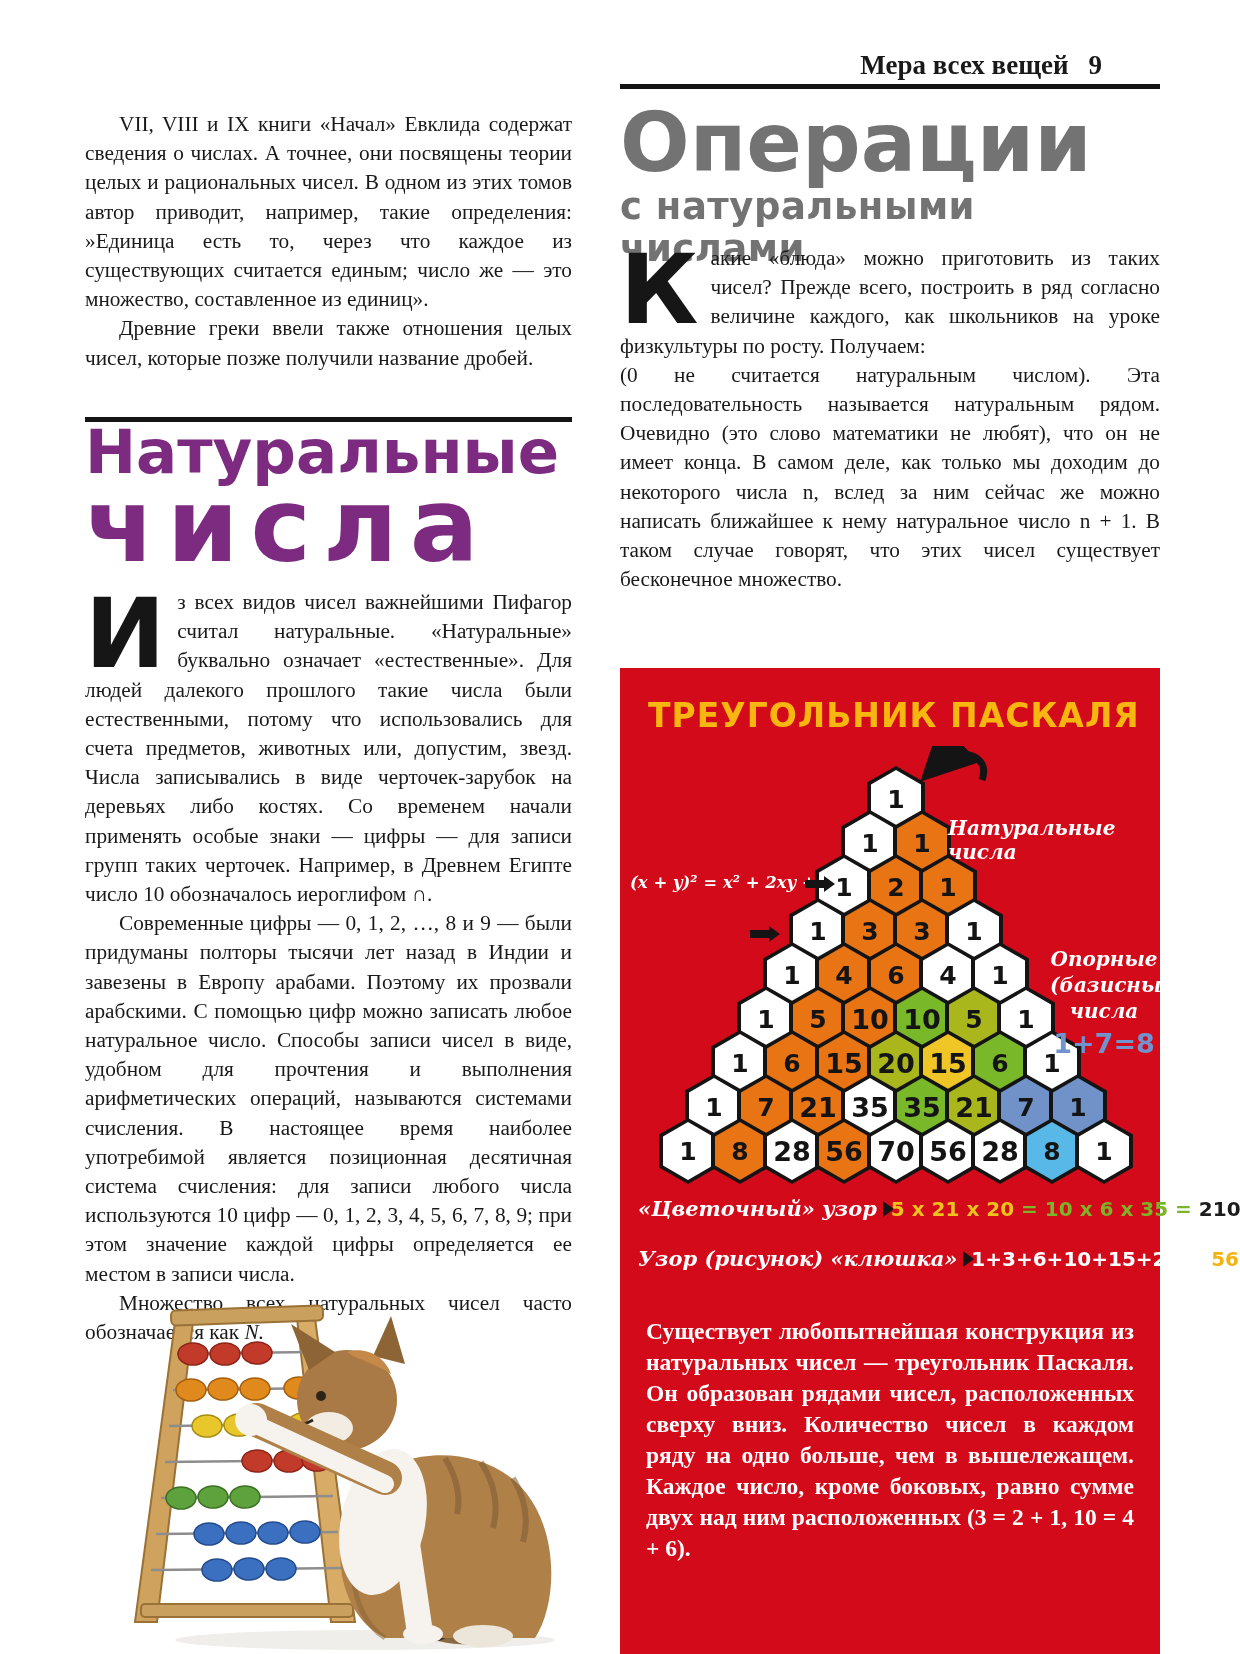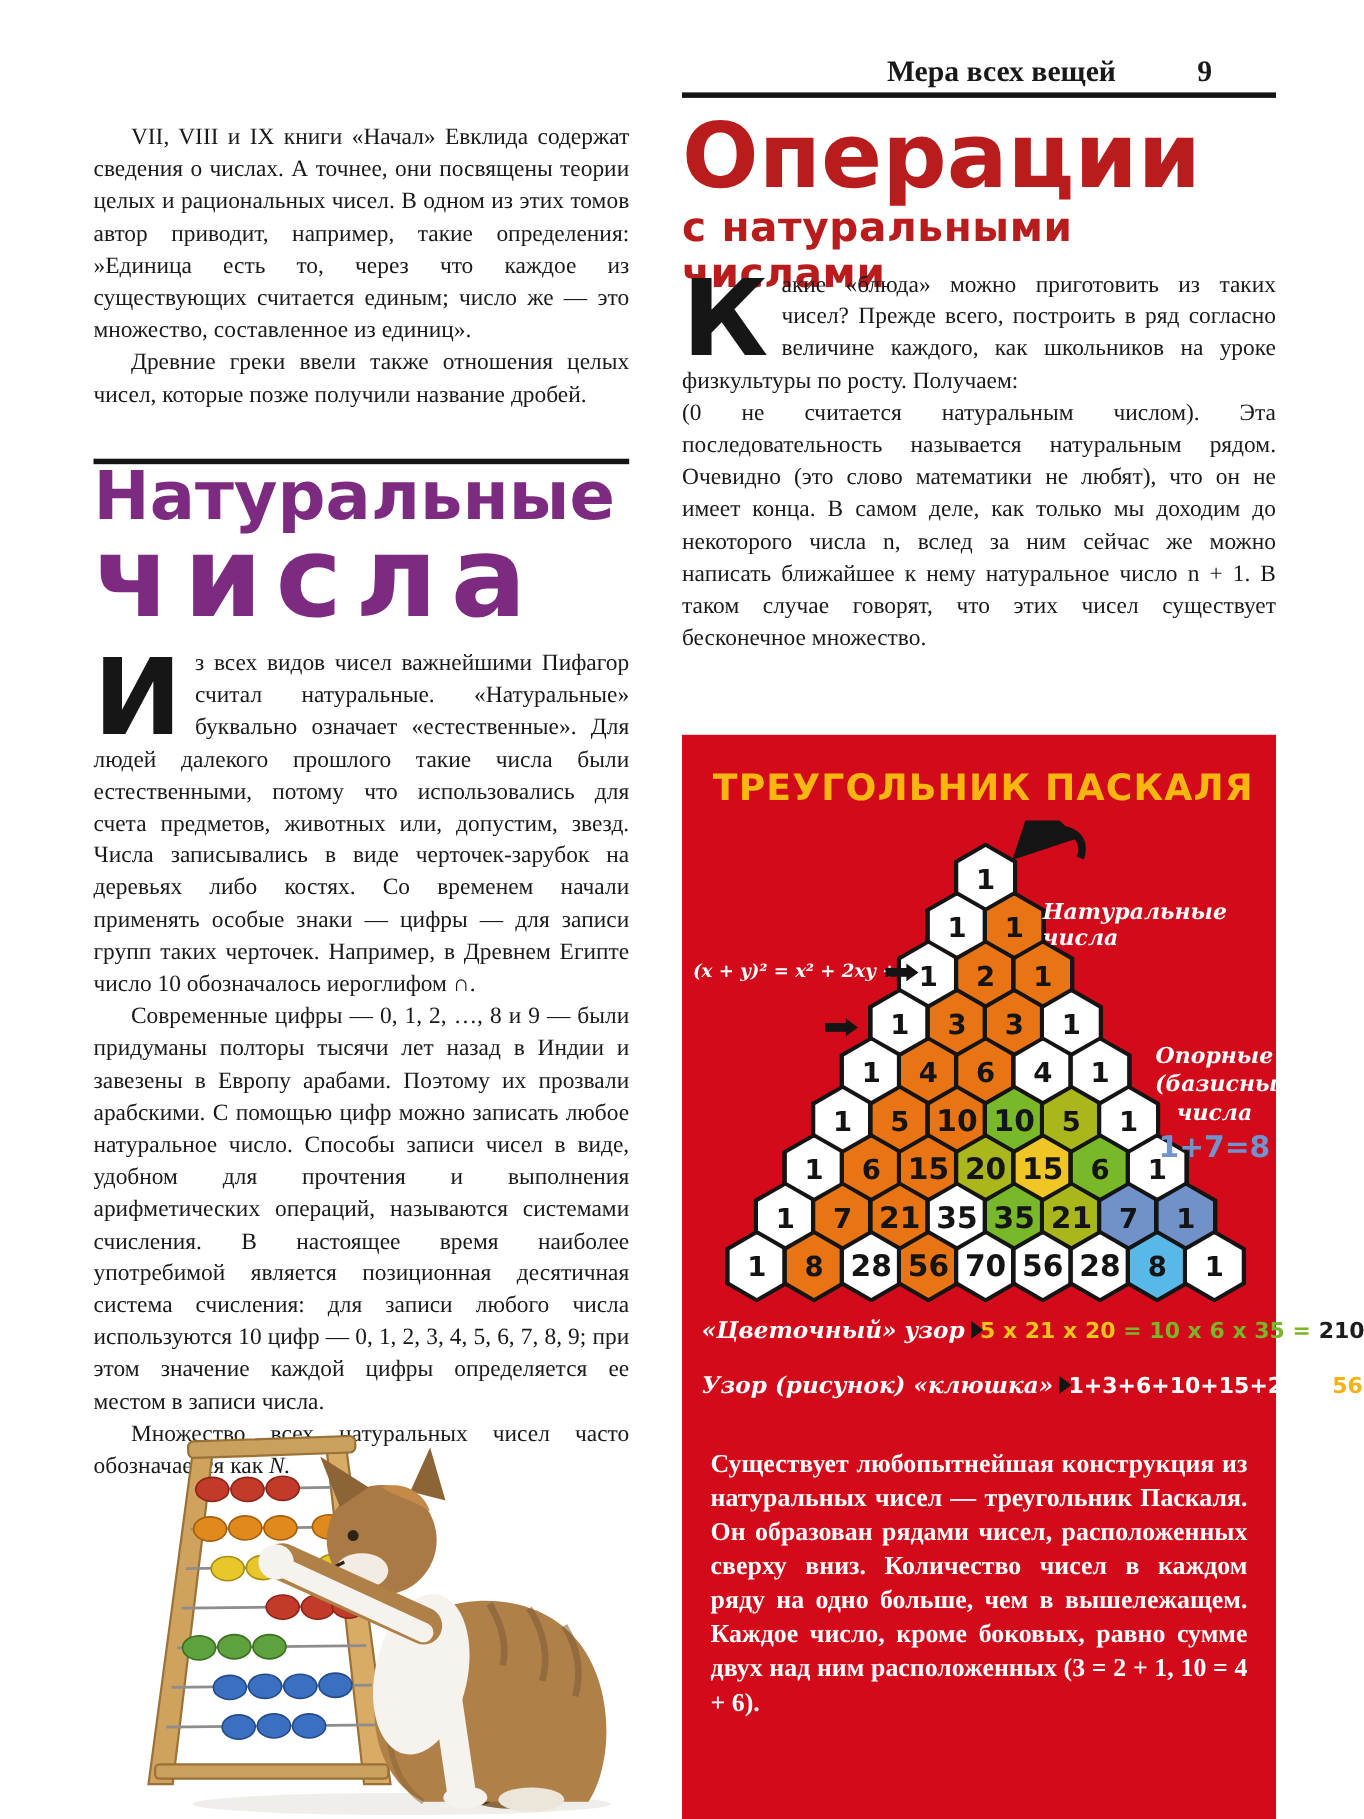--- a/index.html
+++ b/index.html
@@ -1,21 +1,21 @@
 <!DOCTYPE html>
 <html lang="ru"><head>
 <meta charset="utf-8">
 <style>
   html,body{margin:0;padding:0;background:#ffffff;}
   .page{position:relative;width:1240px;height:1654px;background:#ffffff;overflow:hidden;
         font-family:"Liberation Serif",serif;color:#191919;}
 
   
   .page-header{position:absolute;top:50px;left:620px;width:540px;display:flex;
-               justify-content:flex-end;align-items:flex-start;gap:74px;padding-right:58px;box-sizing:border-box;}
+               justify-content:flex-end;align-items:flex-start;gap:20px;padding-right:58px;box-sizing:border-box;}
   .page-header .htitle{font-size:27px;font-weight:bold;}
   .page-header .hnum{font-size:27px;font-weight:bold;}
   .rule{position:absolute;background:#141414;}
   .header-rule{top:84px;left:620px;width:540px;height:5px;}
   .left-rule{top:417px;left:85px;width:487px;height:5px;}
 
   
   .col-text{position:absolute;text-align:justify;font-size:21.3px;line-height:29.2px;}
   .col-text p{margin:0;}
   .col-text p.ind{text-indent:34px;}
@@ -27,21 +27,21 @@
            line-height:76px;margin:8px 12px 0 0;color:#161616;}
   em.setname{font-style:italic;}
 
   
   .h-natural{position:absolute;top:424px;left:85px;width:487px;color:#7c2b80;
              font-family:"DejaVu Sans",sans-serif;font-weight:bold;}
   .h-natural .l1{display:block;font-size:61px;line-height:56px;letter-spacing:0px;}
   .h-natural .l2{display:block;font-size:102px;line-height:92px;letter-spacing:12px;}
 
   
-  .h-oper{position:absolute;top:100px;left:620px;width:540px;color:#b91c1c;
+  .h-oper{position:absolute;top:100px;left:620px;width:540px;color:#737373;
           font-family:"DejaVu Sans",sans-serif;font-weight:bold;}
   .h-oper .l1{display:block;font-size:82px;line-height:86px;}
   .h-oper .l2{display:block;font-size:37px;line-height:42px;letter-spacing:0.5px;}
 
   
   .redbox{position:absolute;top:668px;left:620px;width:540px;height:986px;background:#d20a1a;}
   .redbox .title{position:absolute;top:28px;left:28px;color:#f8b610;
                  font-family:"DejaVu Sans",sans-serif;font-weight:bold;font-size:33px;letter-spacing:1px;}
   .tri{position:absolute;top:0;left:0;width:100%;height:100%;}
   .hex-outer{position:absolute;width:58px;height:66px;background:#141414;

